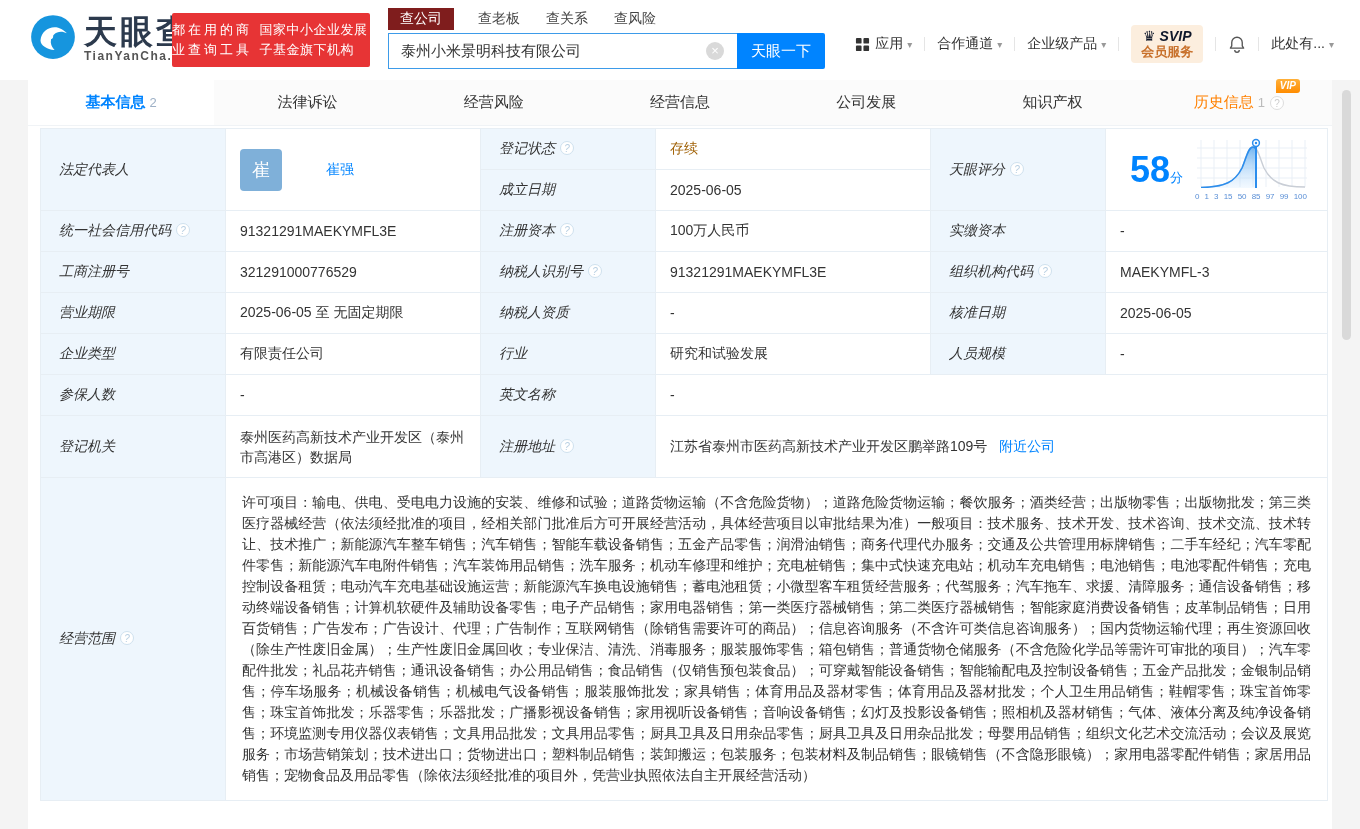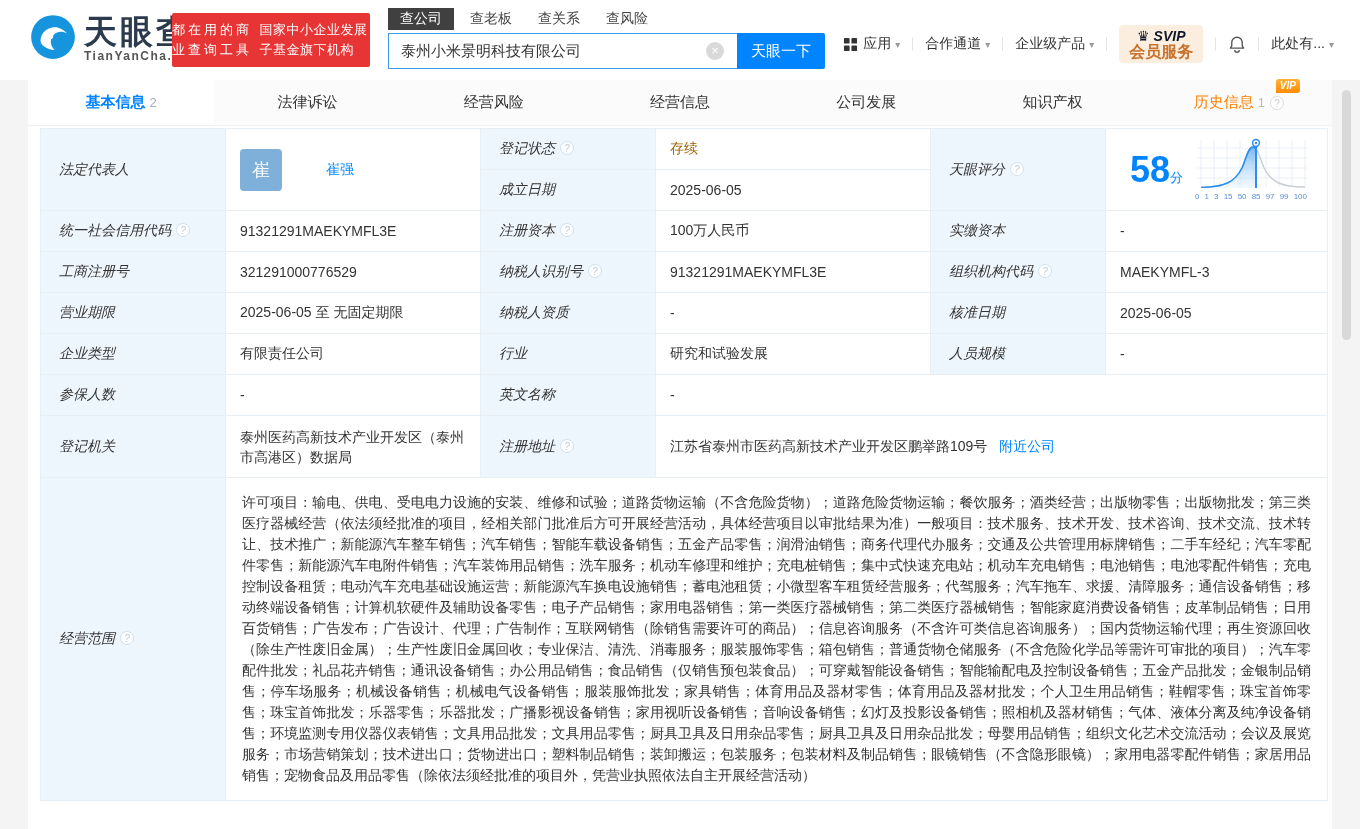--- a/index.html
+++ b/index.html
@@ -13,33 +13,33 @@
   .logo-title { font-size:33px; font-weight:bold; color:#2c3a4d; letter-spacing:3px; line-height:34px; }
   .logo-sub { font-size:12px; color:#555; letter-spacing:1.5px; font-weight:bold; }
   .slogan { position:absolute; left:172px; top:13px; width:198px; height:54px; background:#e73435; color:#fff;
             display:flex; flex-direction:row; justify-content:center; align-items:center; border-radius:2px; }
   .slogan .l1 { font-size:13px; letter-spacing:3px; line-height:20px; }
   .slogan .l2 { font-size:13px; letter-spacing:0.5px; line-height:20px; }
 
   .search { position:absolute; left:388px; top:8px; }
   .search-tabs { display:flex; align-items:center; height:22px; font-size:14px; }
   .search-tab { margin-right:26px; color:#444; cursor:pointer; }
-  .search-tab.active { background:#404040; color:#fff; padding:2px 12px; margin-right:16px; }
+  .search-tab.active { background:#7f1d1d; color:#fff; padding:2px 12px; margin-right:24px; }
   .search-box { display:flex; margin-top:3px; }
   .search-input { width:349px; height:36px; border:1px solid #3d9be9; border-right:none; padding:0 34px 0 12px; font-size:15px; color:#333; outline:none; font-family:inherit; }
   .clear-icon { position:absolute; left:318px; top:34px; width:18px; height:18px; border-radius:50%; background:#d9d9d9; color:#fff; font-size:13px; line-height:17px; text-align:center; cursor:pointer; }
   .search-btn { width:88px; height:36px; background:#0084ff; color:#fff; font-size:15px; border:none; cursor:pointer; border-radius:0 2px 2px 0; font-family:inherit; }
 
   .topnav { position:absolute; right:26px; top:24px; display:flex; align-items:center; height:40px; font-size:14px; color:#333; }
   .nav-item { display:flex; align-items:center; cursor:pointer; white-space:nowrap; }
   .caret { font-size:10px; color:#999; margin-left:4px; }
   .sep { width:1px; height:14px; background:#e5e5e5; margin:0 12px; }
   .vip-badge { background:#fceede; border-radius:4px; padding:3px 10px; text-align:center; cursor:pointer; line-height:16px; }
   .vip-badge .v1 { color:#0f172a; font-size:14px; font-weight:bold; font-style:italic; }
-  .vip-badge .v2 { color:#c8712c; font-size:16px; font-weight:bold; }
+  .vip-badge .v2 { color:#c8712c; font-size:13px; font-weight:bold; }
   .more-item { max-width:74px; }
   .more-label { overflow:hidden; text-overflow:ellipsis; white-space:nowrap; max-width:60px; display:inline-block; }
 
   
   .gutter { position:absolute; top:80px; height:749px; background:#f4f4f4; }
   .gutter.left { left:0; width:28px; }
   .gutter.right { right:0; width:28px; }
   .scroll-thumb { position:absolute; right:9px; top:90px; width:9px; height:250px; background:#d9d9d9; border-radius:5px; }
 
   

